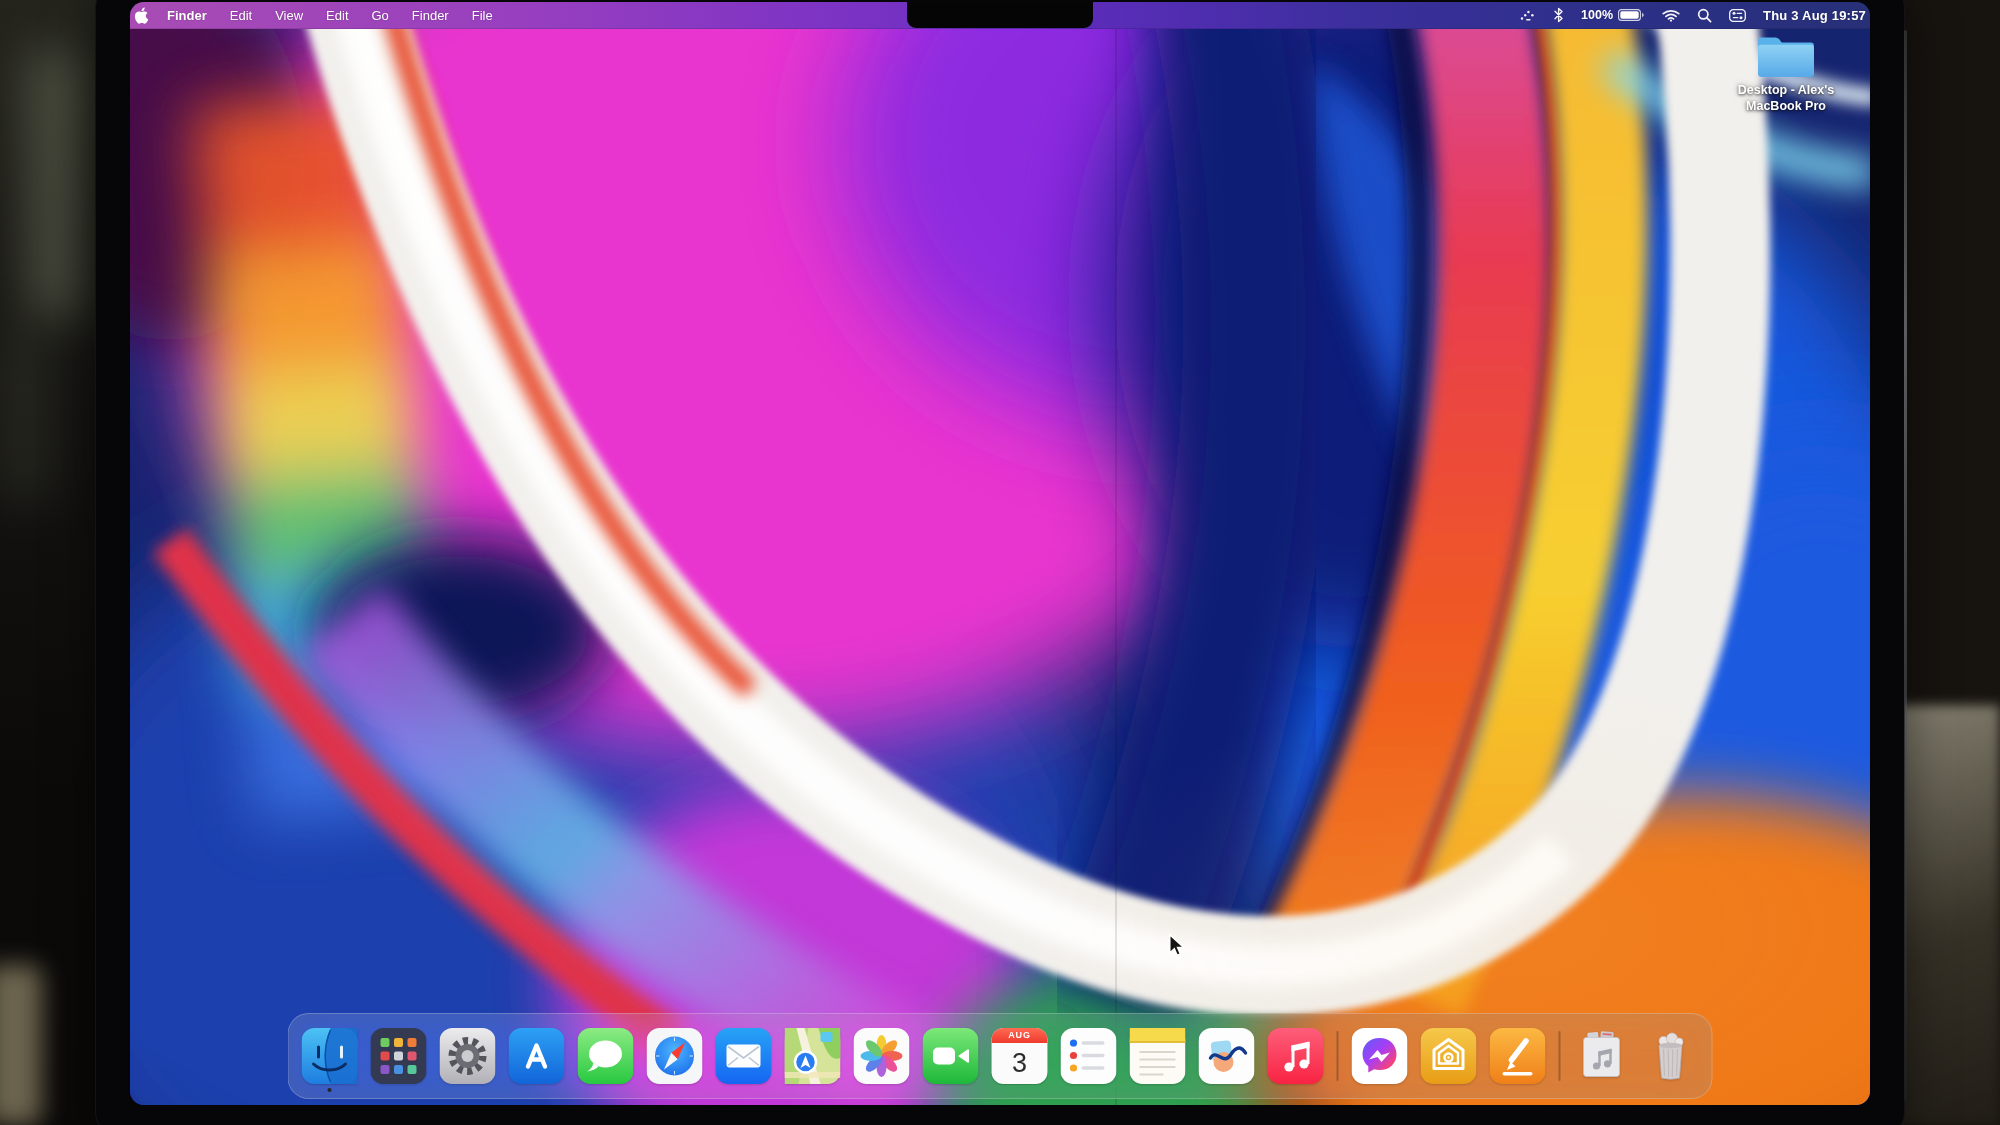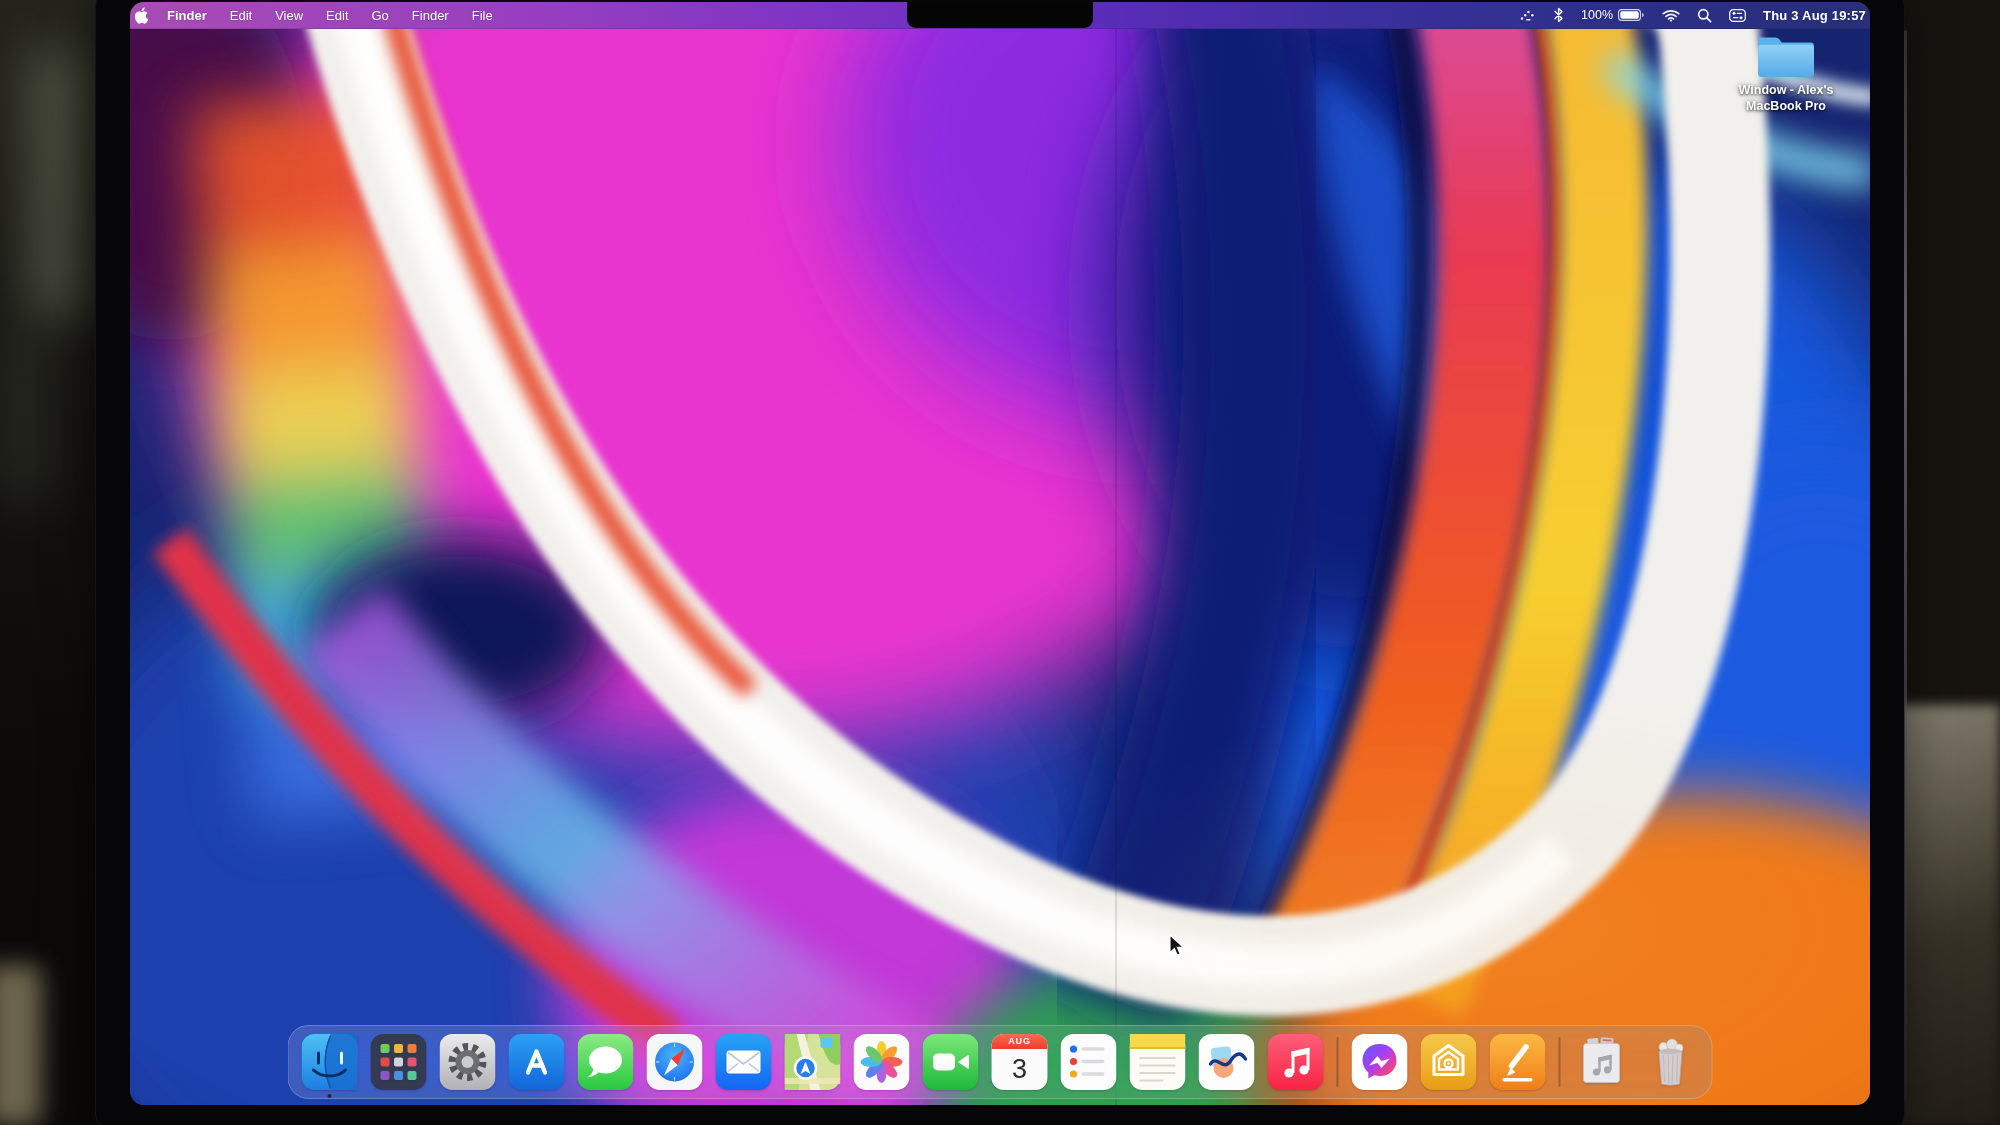--- a/index.html
+++ b/index.html
@@ -35,29 +35,29 @@
   .menubar{position:absolute;top:0;left:0;right:0;height:27px;z-index:5;display:flex;align-items:center;
     padding:0 4px;box-sizing:border-box;color:#fff;font-size:13px;
     background:linear-gradient(90deg,var(--mb-left,#a84cb4) 0%,#963ec0 24%,#7a32c4 42%,#5c2cba 55%,#3c2f9e 70%,#2c3088 85%,var(--mb-right,#283078) 100%);
     border-bottom:1px solid rgba(0,0,0,.12);
     text-shadow:0 0 2px rgba(0,0,0,.25);}
   .apple{display:flex;align-items:center;}
   .appmenu{font-weight:700;margin-left:19px;}
   .menus{display:flex;align-items:center;gap:23px;margin-left:23px;}
   .status{margin-left:auto;display:flex;align-items:center;gap:17px;}
   .status svg{display:block;}
-  .batt-group{display:flex;align-items:center;gap:5px;font-weight:400;font-size:12.5px;}
+  .batt-group{display:flex;align-items:center;gap:5px;font-weight:700;font-size:12.5px;}
   .clock{font-weight:700;white-space:nowrap;letter-spacing:.2px;}
   
   .desk-folder{position:absolute;top:30px;right:18px;width:132px;z-index:4;display:flex;flex-direction:column;align-items:center;cursor:default;}
   .desk-folder .flabel{margin-top:2px;color:#fff;font-size:12.5px;font-weight:700;line-height:16px;text-align:center;
     text-shadow:0 1px 3px rgba(0,0,0,.7),0 0 6px rgba(0,0,0,.35);}
   
   .dock{position:absolute;bottom:6px;left:50%;transform:translateX(-50%);height:66px;z-index:5;
-    display:flex;align-items:center;gap:13px;padding:3px 13px;
+    display:flex;align-items:center;gap:13px;padding:9px 13px;
     background:var(--dock-tint,rgba(150,150,160,.34));
     border:1px solid rgba(255,255,255,.22);border-radius:21px;
     backdrop-filter:blur(18px) saturate(1.5);}
   .dock-item{width:56px;height:56px;position:relative;flex:0 0 auto;}
   .dock-item svg{position:absolute;inset:0;width:100%;height:100%;filter:drop-shadow(0 1px 1px rgba(0,0,0,.18));}
   .dock-sep{width:2px;height:50px;background:rgba(25,25,35,.3);border-radius:1px;flex:0 0 auto;}
   .run-dot{position:absolute;left:50%;bottom:-8px;width:4px;height:4px;border-radius:50%;background:#26262b;transform:translateX(-50%);}
   .cal{position:absolute;inset:0;background:#fbfbfb;border-radius:12px;overflow:hidden;display:flex;flex-direction:column;
     box-shadow:0 1px 1px rgba(0,0,0,.18);}
   .cal-head{height:15px;background:linear-gradient(#ff6a52,#ef3b2d);color:#fff;font-size:9px;font-weight:700;text-align:center;line-height:15px;letter-spacing:.8px;}
@@ -229,21 +229,21 @@
       <defs>
           <linearGradient id="g-fold" x1="0" y1="0" x2="0" y2="1">
         <stop offset="0" stop-color="#8fd2f4"></stop>
             <stop offset="1" stop-color="#57a9e8"></stop>
           </linearGradient>
         </defs>
       <path d="M3 8 Q3 5 6 5 L20 5 Q22.5 5 24 7.5 L25.8 10 L54 10 Q57 10 57 13 L57 40 Q57 43 54 43 L6 43 Q3 43 3 40 Z" fill="#59b2ea"></path>
       <rect x="3" y="12" width="54" height="31" rx="3" fill="url(#g-fold)"></rect>
     </svg>
     <div class="flabel">
-      <div>Window - Alex's</div>
+      <div>Desktop - Alex's</div>
       <div>MacBook Pro</div>
     </div>
   </div>
 
   <div class="dock" id="dock">
       <div class="dock-item">
         <svg viewBox="0 0 56 56">
           <defs>
             <linearGradient id="gi-f" x1="0" y1="0" x2="0" y2="1">
               <stop offset="0" stop-color="#4cc2f5"></stop>

